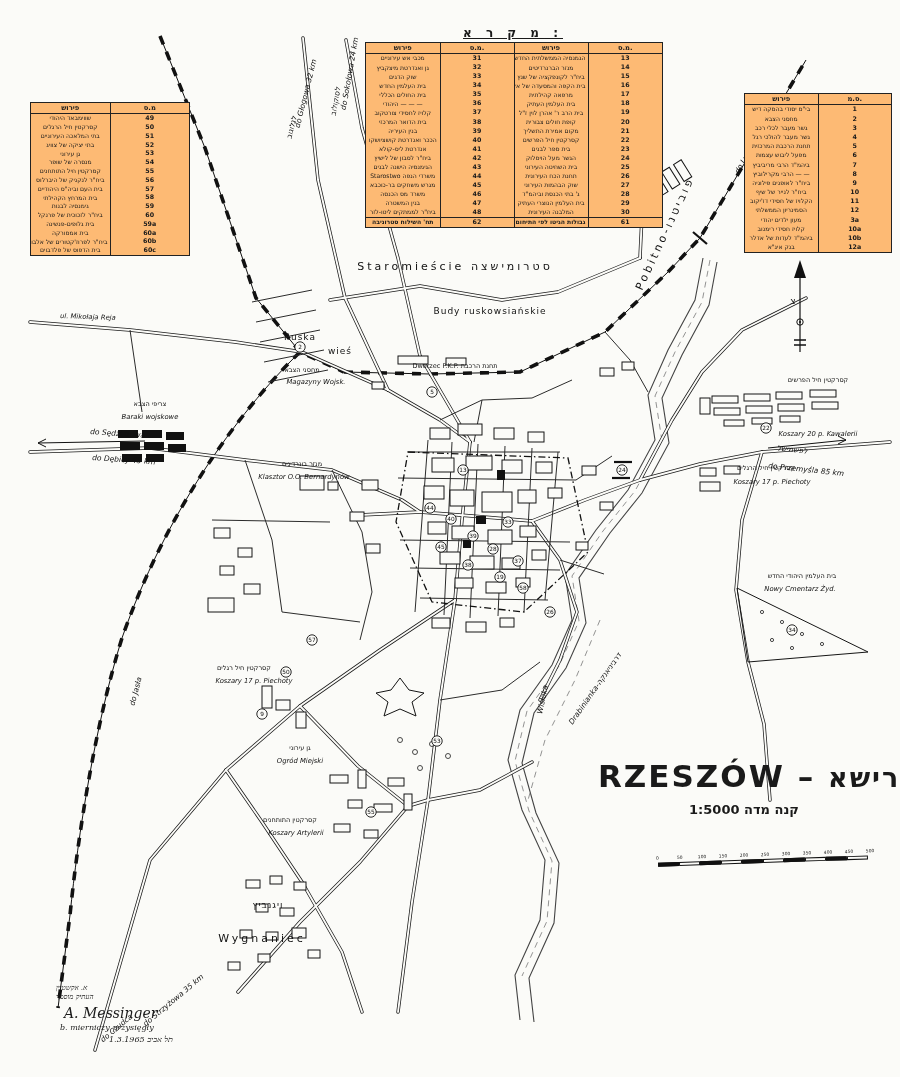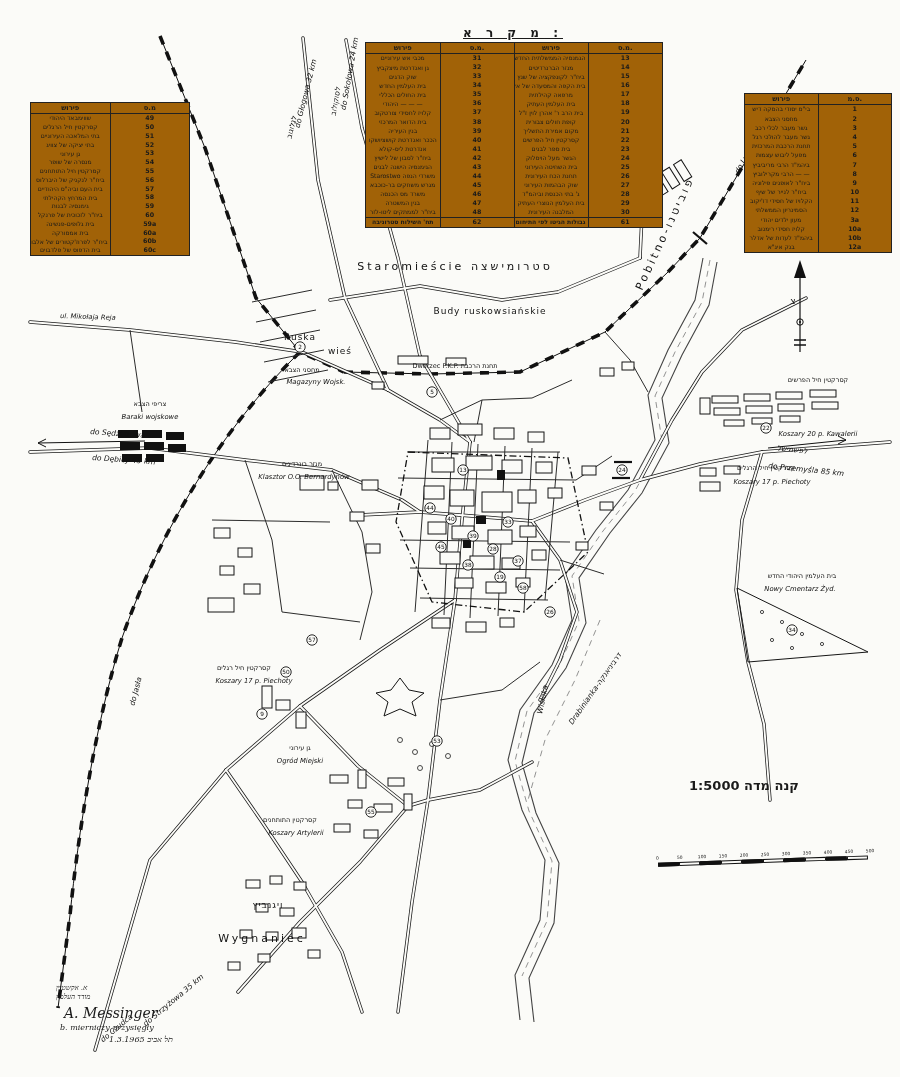--- a/index.html
+++ b/index.html
@@ -22,37 +22,37 @@
   text{fill:#111;font-family:"DejaVu Sans",sans-serif}
   .lbl{font-size:11px;letter-spacing:3px}
   .lbl-m{font-size:9px;letter-spacing:1px}
   .rlbl{font-size:7.5px;font-style:italic}
   .slbl{font-size:6.5px}
   .slbl-i{font-size:6.8px;font-style:italic}
   .marker circle{fill:#fbfbf8;stroke:#111;stroke-width:.9}
   .marker text{font-size:5.8px;text-anchor:middle}
 
   
-  .panel{position:absolute;z-index:2;background:#a16207;border:1px solid #222;}
+  .panel{position:absolute;z-index:2;background:#fdba74;border:1px solid #222;}
   table.lg{border-collapse:collapse;width:100%;height:100%;table-layout:fixed;direction:ltr}
   .lg th{font-size:6.8px;font-weight:bold;border-bottom:1px solid #222;padding:1px 0;text-align:center}
   .lg td{font-size:6.1px;line-height:1.05;padding:0 2px;text-align:center;white-space:nowrap;overflow:hidden}
   .lg td.desc{direction:rtl}
   .lg td.num{font-weight:bold;font-size:6.3px;width:17px}
   .lg th + th, .lg td + td{border-left:1px solid #222}
   .lg tr.footer td{border-top:1px solid #222;font-weight:bold}
   #legend-main-title{position:absolute;left:365px;top:26px;width:296px;text-align:center;z-index:2;
       font-size:12px;font-weight:bold;letter-spacing:5px;text-decoration:underline}
 
   
   #title-block{position:absolute;left:598px;top:758px;width:292px;text-align:center;z-index:2}
   #title-line1{font-size:31px;font-weight:bold;letter-spacing:2px;white-space:nowrap}
   #title-line1 .heb{font-size:27px}
   #title-line2{font-size:21px;font-weight:bold;margin-top:2px}
-  #title-line3{font-size:13px;font-weight:bold;margin-top:20px;direction:rtl}
+  #title-line3{font-size:13px;font-weight:bold;margin-top:8px;direction:rtl}
   #scalebar{position:absolute;left:658px;top:852px;width:214px;height:18px;transform:rotate(-2deg);z-index:2}
   #scalebar .tick{position:absolute;top:0;font-size:4.5px}
   #scalebar .seg{position:absolute;top:7px;width:21px;height:4px;border:1px solid #111;background:#111;box-sizing:border-box}
   #scalebar .seg.alt{background:#fbfbf8}
 
   
   #signature{position:absolute;left:56px;top:984px;width:170px;z-index:2;
       font-family:"DejaVu Serif",serif;font-style:italic}
   #signature .sm{font-size:7px;line-height:1.3}
   #signature .name{font-size:14px;margin:3px 0 2px 8px}
@@ -711,20 +711,25 @@
           </tr>
           <tr>
             <td class="desc">בנק איג"א</td>
             <td class="num">12a</td>
           </tr>
         </tbody>
       </table>
   </div>
 
   <div id="title-block">
+    <div id="title-line1">
+      <span>RZESZÓW</span>
+      <span>–</span>
+      <span class="heb">רישא</span>
+    </div>
     <div id="title-line3">קנה מדה  1:5000</div>
   </div>
   <div id="scalebar">
       <span class="tick" style="left: -2px;">0</span>
       <div class="seg" style="left: 0px;"></div>
       <span class="tick" style="left: 19px;">50</span>
       <div class="seg alt" style="left: 21px;"></div>
       <span class="tick" style="left: 40px;">100</span>
       <div class="seg" style="left: 42px;"></div>
       <span class="tick" style="left: 61px;">150</span>
@@ -739,19 +744,19 @@
       <div class="seg alt" style="left: 147px;"></div>
       <span class="tick" style="left: 166px;">400</span>
       <div class="seg" style="left: 168px;"></div>
       <span class="tick" style="left: 187px;">450</span>
       <div class="seg alt" style="left: 189px;"></div>
       <span class="tick" style="left: 208px;">500</span>
     </div>
 
   <div id="signature">
     <div class="sm">א. אקשטיין</div>
-    <div class="sm">מודד העלמין</div>
+    <div class="sm">העתיק מוסמך</div>
     <div class="name">A. Messinger</div>
     <div class="role">b. mierniczy przysięgły</div>
     <div class="date">תל אביב   1.3.1965</div>
   </div>
 
 </div>
 
 </body></html>

